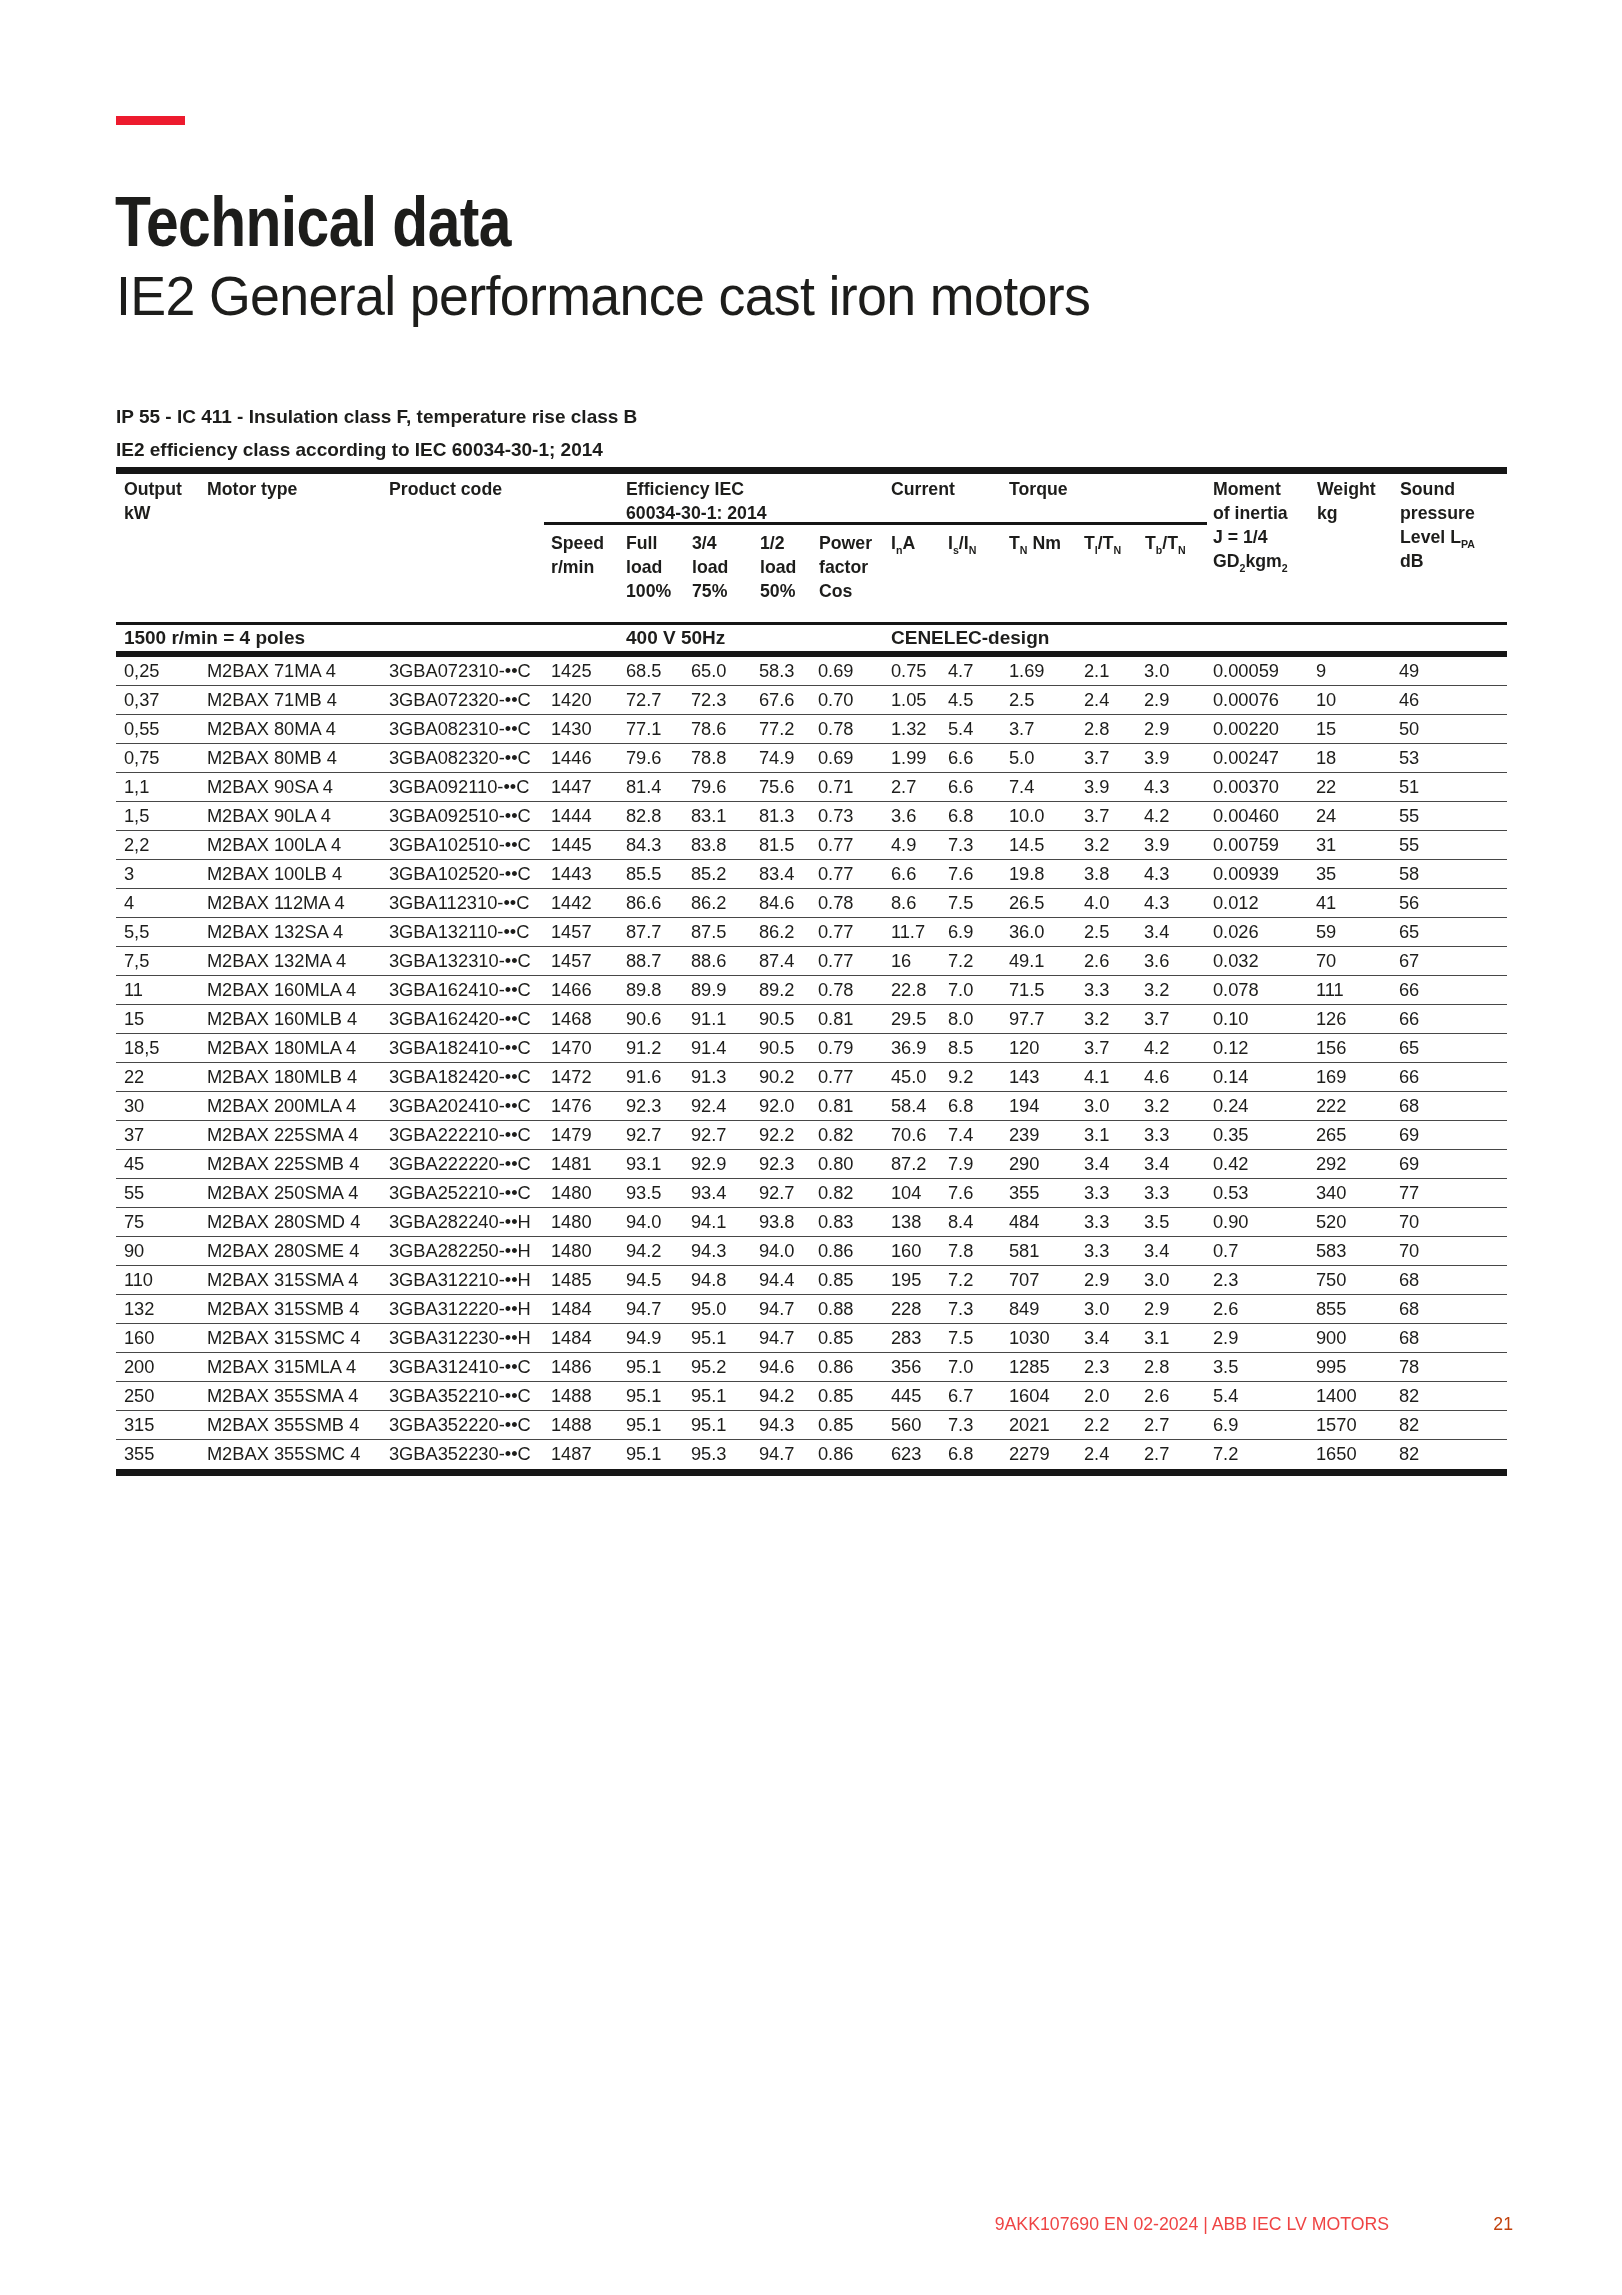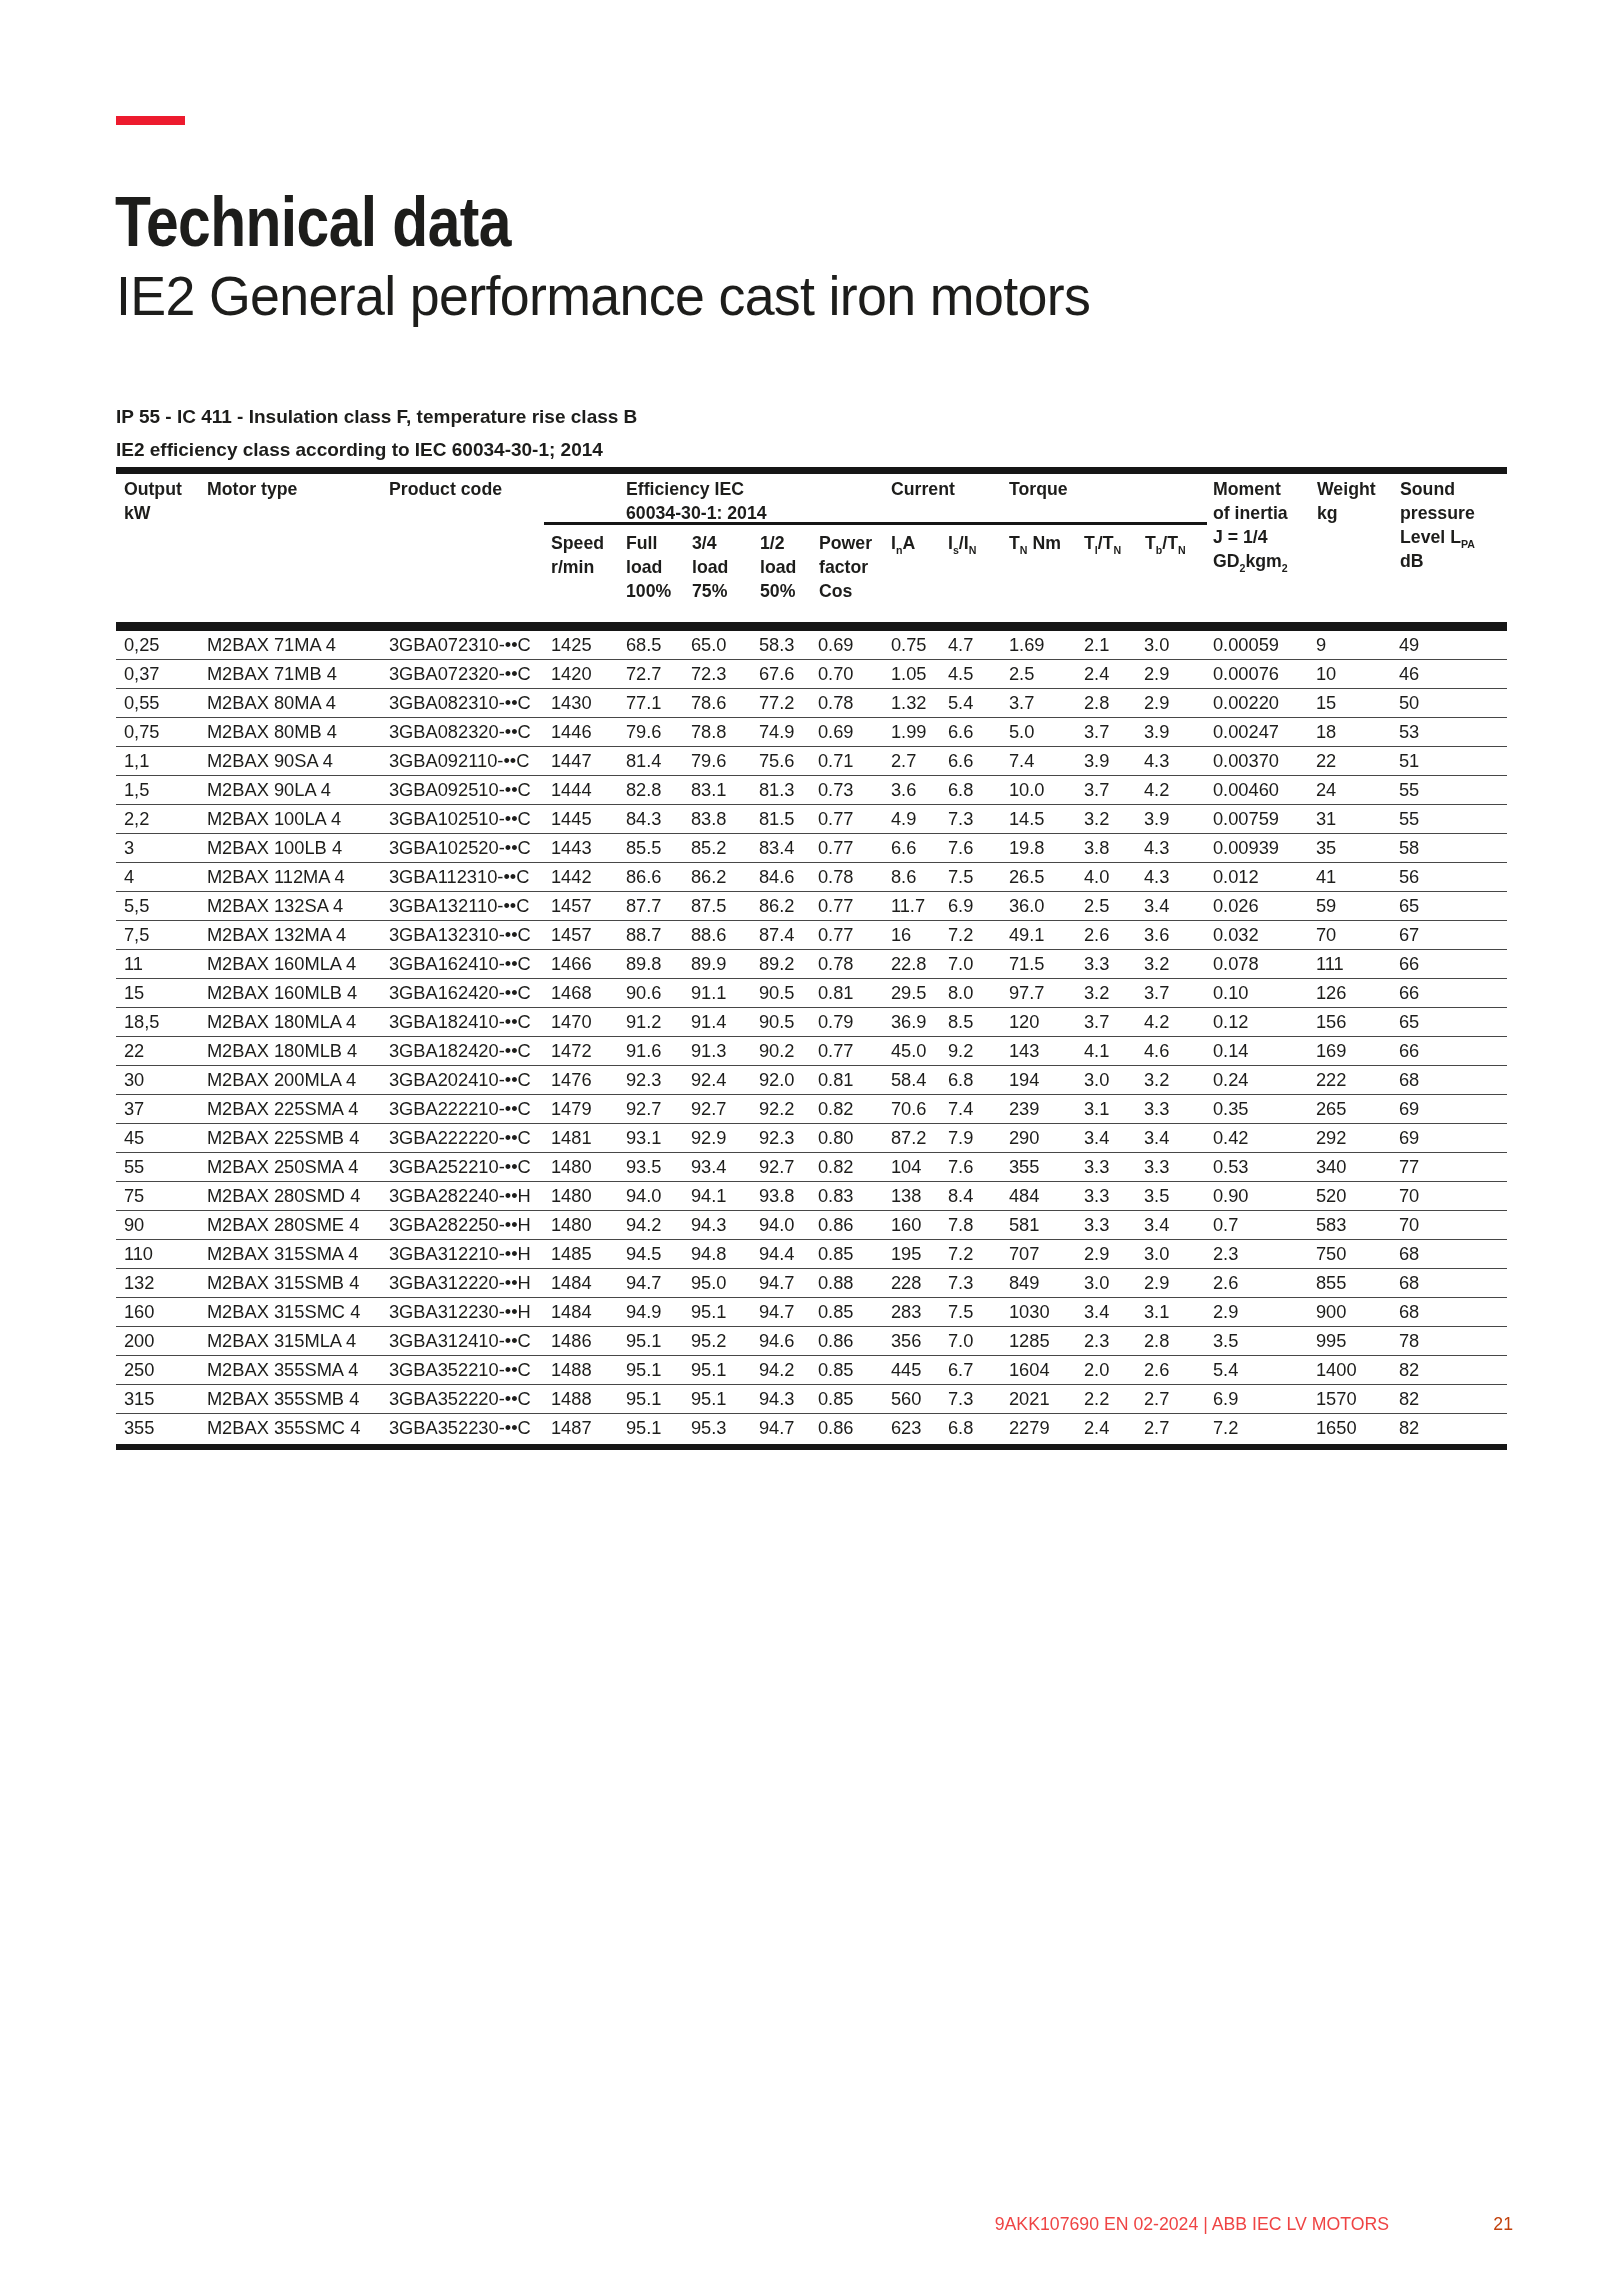--- a/index.html
+++ b/index.html
@@ -143,20 +143,25 @@
 Cos</div>
       <div class="hcell hsub x-ina">I<sub>n</sub>A</div>
       <div class="hcell hsub x-isin">I<sub>s</sub>/I<sub>N</sub></div>
       <div class="hcell hsub x-tn">T<sub>N</sub> Nm</div>
       <div class="hcell hsub x-tl">T<sub>l</sub>/T<sub>N</sub></div>
       <div class="hcell hsub x-tb">T<sub>b</sub>/T<sub>N</sub></div>
     </div>
 
     <div class="rule rule-under-sub"></div>
 
+    <div class="band">
+      <span class="x-output">1500 r/min = 4 poles</span>
+      <span class="x-full">400 V 50Hz</span>
+      <span class="x-ina">CENELEC-design</span>
+    </div>
 
     <div class="rule rule-thick"></div>
 
     <div class="tbody">
         <div class="trow">
           <span>0,25</span>
           <span>M2BAX 71MA 4</span>
           <span>3GBA072310-••C</span>
           <span>1425</span>
           <span>68.5</span>

